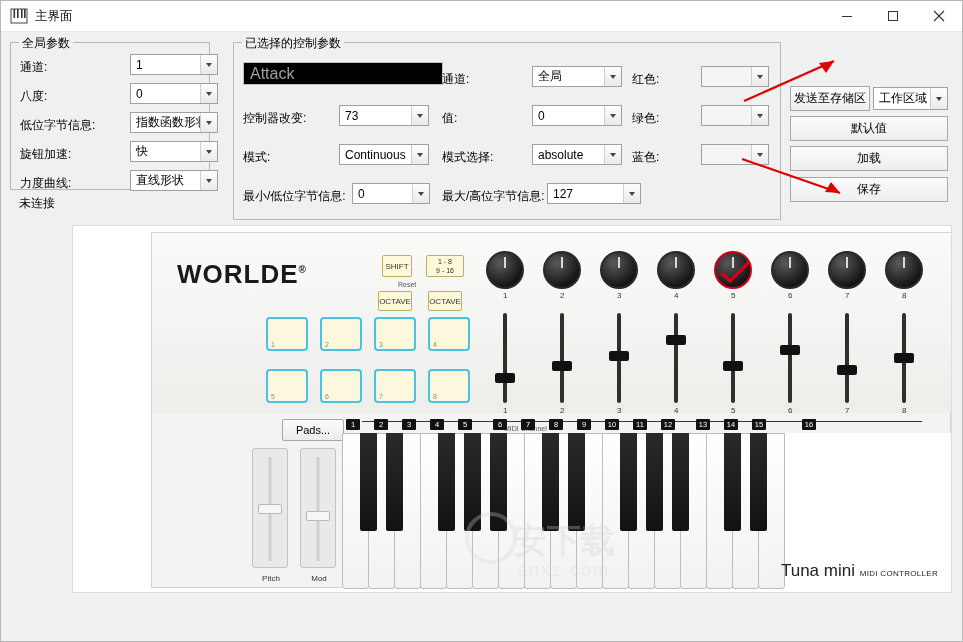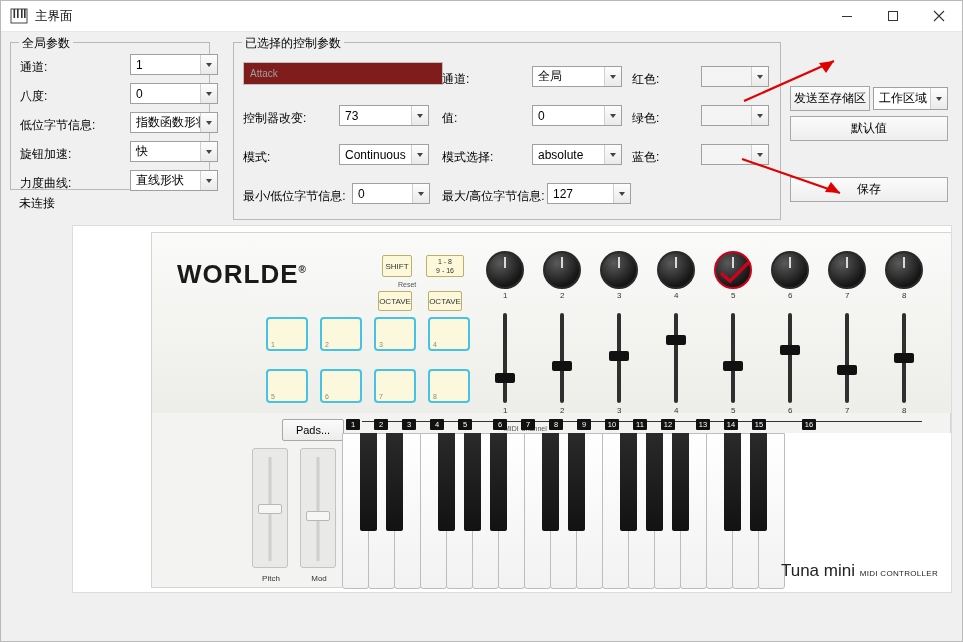--- a/index.html
+++ b/index.html
@@ -41,22 +41,22 @@
     background:linear-gradient(#fdfdfd,#eaeaea); border-left:1px solid #cfcfcf;
     display:flex; align-items:center; justify-content:center;
   }
   .combo .arrowbox .tri {
     width:0;height:0;border-left:3.5px solid transparent;border-right:3.5px solid transparent;border-top:4px solid #444;
   }
   .combo.disabled { background:#f4f4f4; color:#9a9a9a; }
   .combo.empty .txt { visibility:hidden; }
 
   .textbox {
-    position:absolute; height:23px; border:1px solid #c0c0c0; background:#7f1d1d;
-    display:flex; align-items:center; padding-left:6px; font-size:10px; color:#9e9e9e;
+    position:absolute; height:23px; border:1px solid #c0c0c0; background:#000000;
+    display:flex; align-items:center; padding-left:6px; font-size:16px; color:#9e9e9e;
   }
 
   .btn {
     position:absolute; border:1px solid #a8a8a8; background:linear-gradient(#fbfbfb,#eeeeee);
     display:flex; align-items:center; justify-content:center; font-size:12px; color:#000;
   }
   .btn.primary { border:1px solid #0078d7; }
 
   
   .devicepanel { position:absolute; left:71px; top:224px; width:880px; height:368px; background:#ffffff; border:1px solid #dcdcdc; overflow:hidden; }
@@ -232,21 +232,21 @@
 
     <div class="lbl" style="position:absolute; left:208px; top:106px;">模式选择:</div>
     <div class="combo" style="left:298px; top:101px; width:90px;align-items:center;">
       <span class="txt">absolute</span>
       <span class="arrowbox">
           <span class="tri"></span>
         </span>
     </div>
 
     <div class="lbl" style="position:absolute; left:208px; top:145px;">最大/高位字节信息:</div>
-    <div class="combo" style="left:313px; top:140px; width:84px;">
+    <div class="combo" style="left:313px; top:140px; width:94px;">
       <span class="txt">127</span>
       <span class="arrowbox">
           <span class="tri"></span>
         </span>
     </div>
 
     <div class="lbl" style="position:absolute; left:398px; top:28px;">红色:</div>
     <div class="combo disabled empty" style="left:467px; top:23px; width:68px;">
       <span class="txt"></span>
       <span class="arrowbox">
@@ -275,20 +275,23 @@
     <span>发送至存储区</span>
   </div>
   <div class="combo" style="left:872px; top:86px; width:75px; height:23px;">
     <span class="txt">工作区域</span>
     <span class="arrowbox">
         <span class="tri"></span>
       </span>
   </div>
   <div class="btn" style="left:789px; top:115px; width:158px; height:25px;">
     <span>默认值</span>
+  </div>
+  <div class="btn" style="left:789px; top:145px; width:158px; height:25px;">
+    <span>加载</span>
   </div>
   <div class="btn" style="left:789px; top:176px; width:158px; height:25px;">
     <span>保存</span>
   </div>
 
   <svg class="arrow" style="left:735px; top:50px;" width="120" height="60">
     <path d="M8 50 L98 10" stroke="#e00000" stroke-width="2.2" fill="none"></path>
     <path d="M98 10 L83 12 L90 22 Z" fill="#e00000"></path>
   </svg>
   <svg class="arrow" style="left:735px; top:152px;" width="130" height="50">
@@ -483,15 +486,20 @@
         <div class="thumb" style="top:55px;"></div>
         <div class="cap">Pitch</div>
       </div>
 
       <div class="tunabrand">
         <span>Tuna mini</span>
         <span class="sub">MIDI CONTROLLER</span>
       </div>
     </div>
 
+    <div class="watermark">
+      <div class="wm-circle"></div>
+      <div class="wm-text">安下载</div>
+      <div class="wm-sub">anxz.com</div>
+    </div>
   </div>
 
 </div>
 
 </body></html>

